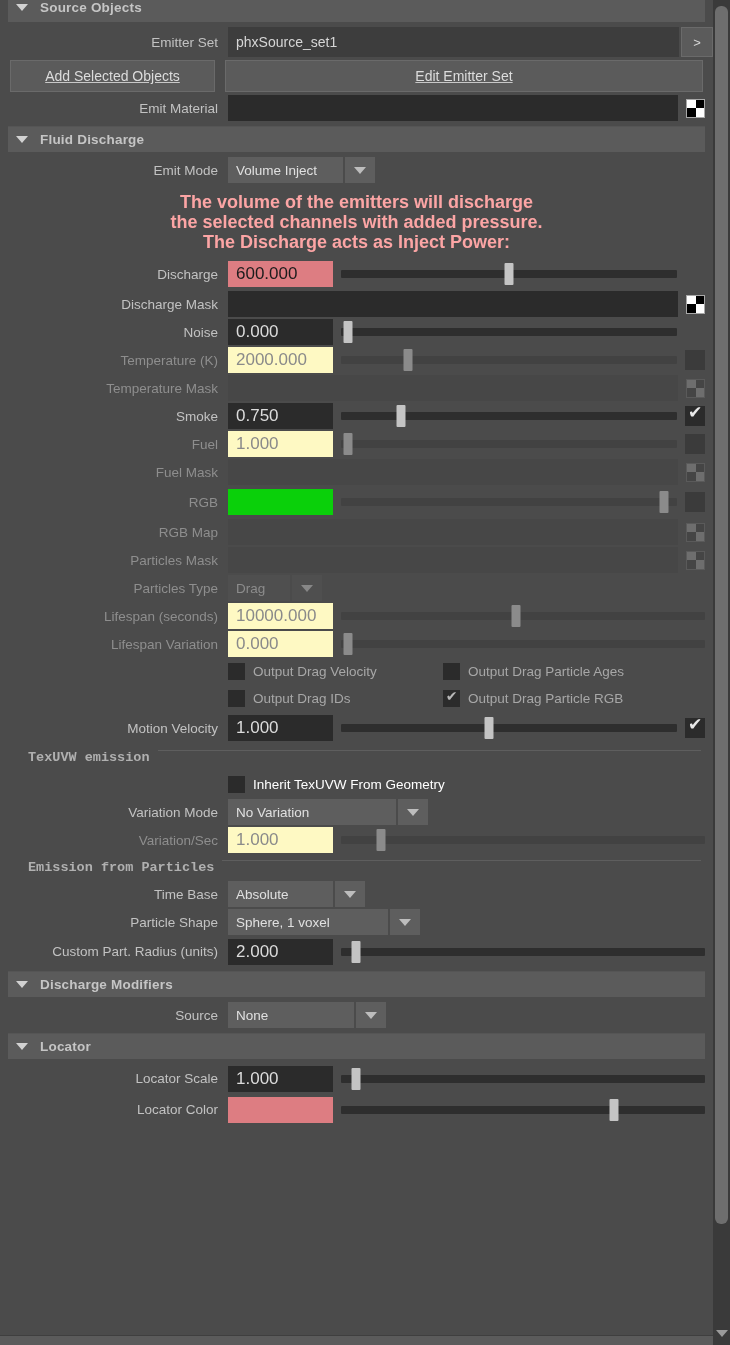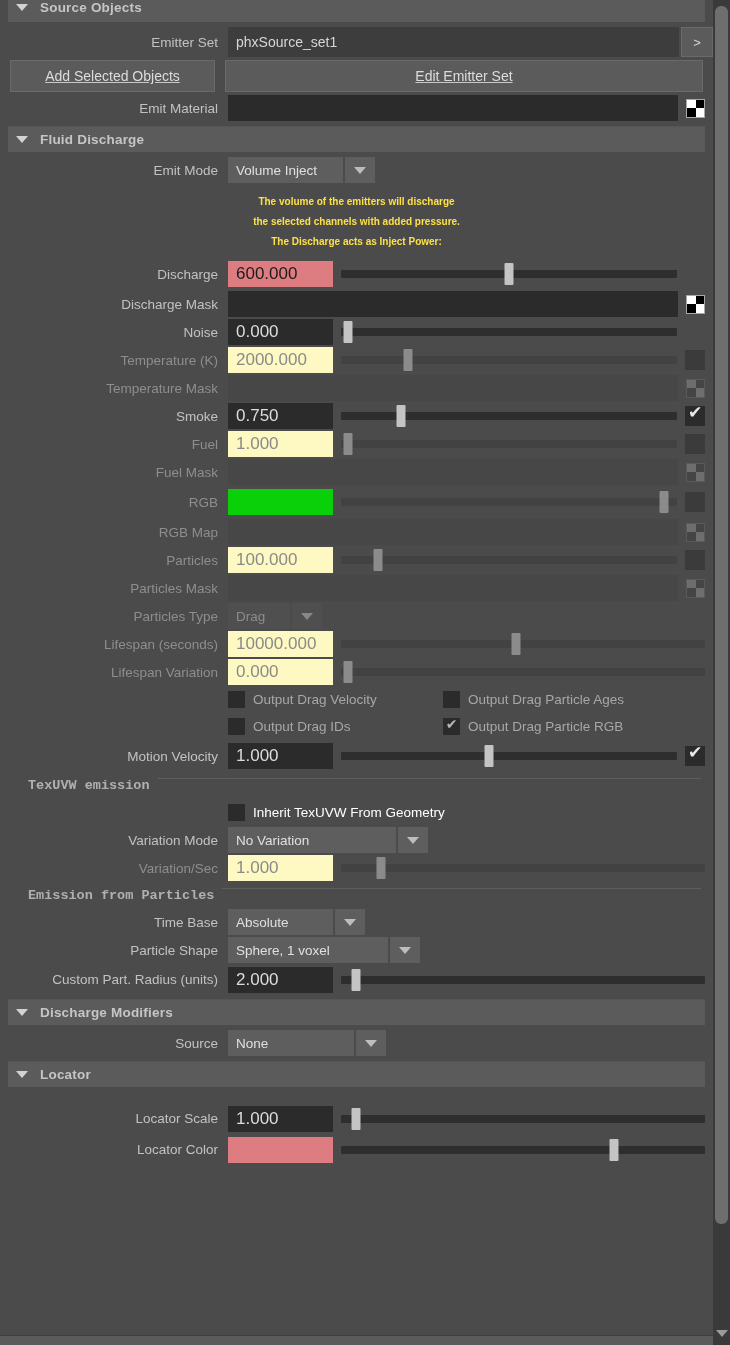--- a/index.html
+++ b/index.html
@@ -229,22 +229,22 @@
     height: 32px;
     display: flex; align-items: center; justify-content: center;
     font-size: 14px;
     border: 1px solid #6a6a6a;
   }
 
   
   .infotext {
     text-align: center;
     font-weight: bold;
-    color: #fde047;
-    font-size: 10px;
+    color: #fca5a5;
+    font-size: 18px;
     line-height: 20px;
     padding: 8px 0 6px 0;
   }
 
   
   .grouphdr {
     display: flex; align-items: flex-start;
     padding: 6px 12px 4px 28px;
     height: 26px;
     font-family: Liberation Mono, monospace;
@@ -454,31 +454,20 @@
           <span class="lbl">RGB Map</span>
           <span class="mapslot dis"></span>
           <span class="checker dis">
             <i></i>
             <i></i>
             <i></i>
             <i></i>
           </span>
         </div>
         <div class="row dis">
-          <span class="lbl">Particles</span>
-          <span class="field dis">100.000</span>
-          <span class="slider dis">
-            <span class="track"></span>
-            <span class="thumb" style="left: 11%;"></span>
-          </span>
-          <span class="cbox dis">
-            <span class="chk"></span>
-          </span>
-        </div>
-        <div class="row dis">
           <span class="lbl">Particles Mask</span>
           <span class="mapslot dis"></span>
           <span class="checker dis">
             <i></i>
             <i></i>
             <i></i>
             <i></i>
           </span>
         </div>
       </div>
@@ -640,21 +629,21 @@
       </span>
     </div>
   </div>
 
   <div class="rollout">
     <span class="tri"></span>
     <span class="rtitle">Locator</span>
   </div>
 
   <div class="block">
-    <div class="row" style="height:31px;margin-top:12px;">
+    <div class="row" style="height:31px;">
       <span class="lbl">Locator Scale</span>
       <span class="field">1.000</span>
       <span class="slider">
         <span class="track"></span>
           <span class="thumb" id="th-locscale" style="left: 4%;"></span>
       </span>
     </div>
     <div class="row" style="height:31px;">
       <span class="lbl">Locator Color</span>
       <span class="field" id="loc-color-swatch" style="background: rgb(221, 125, 130);"></span>

